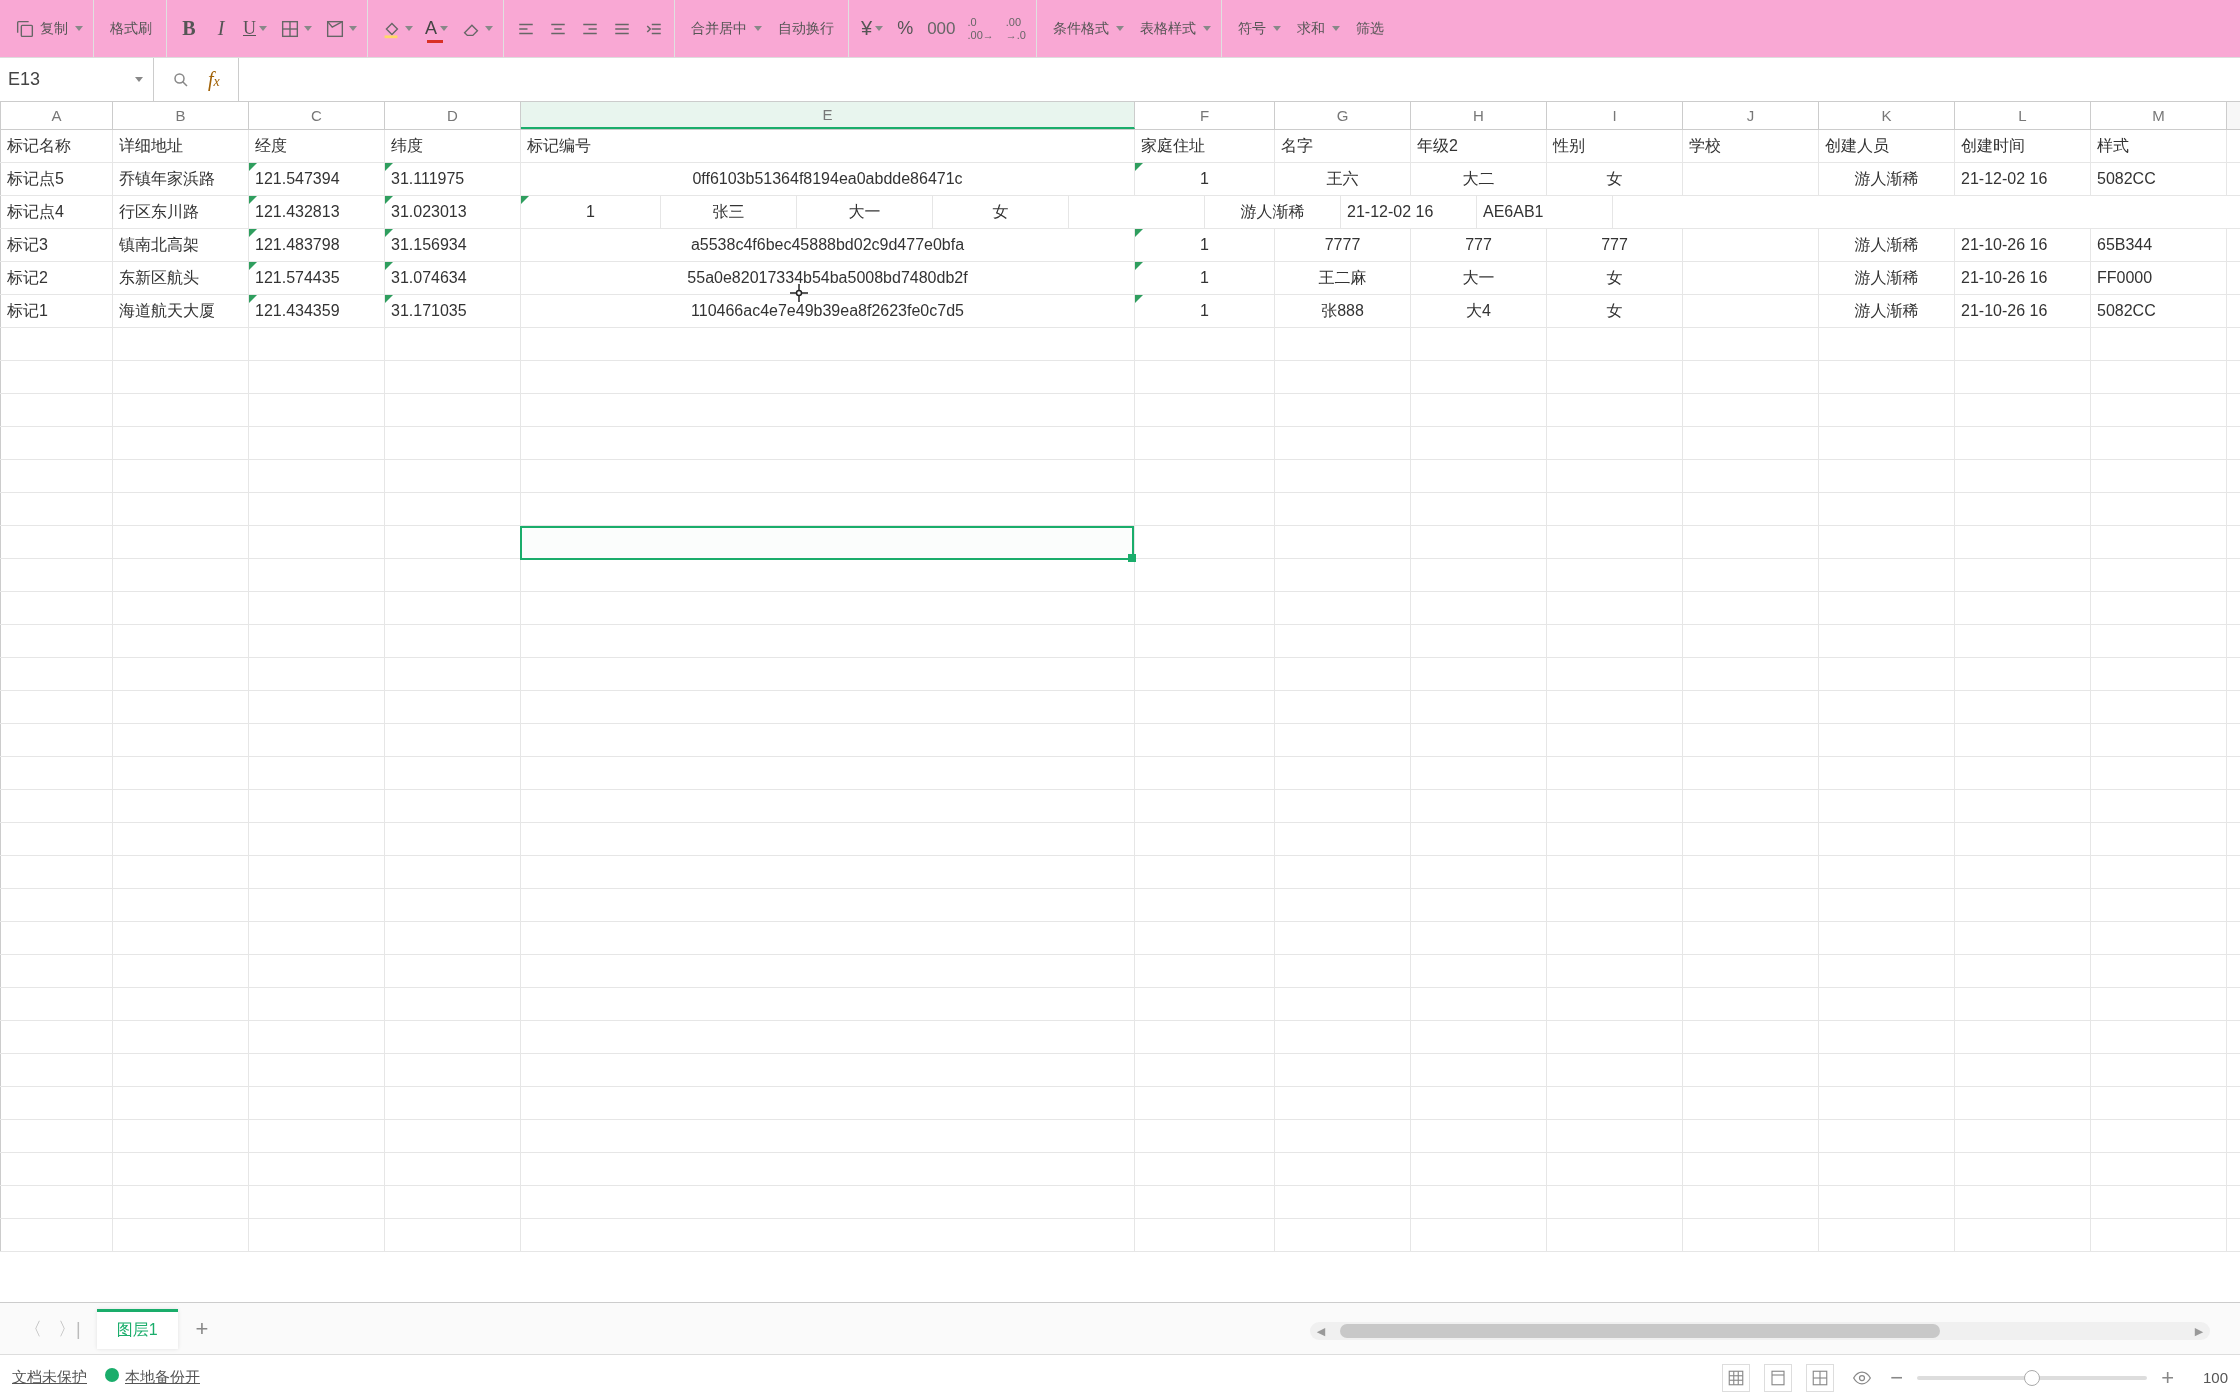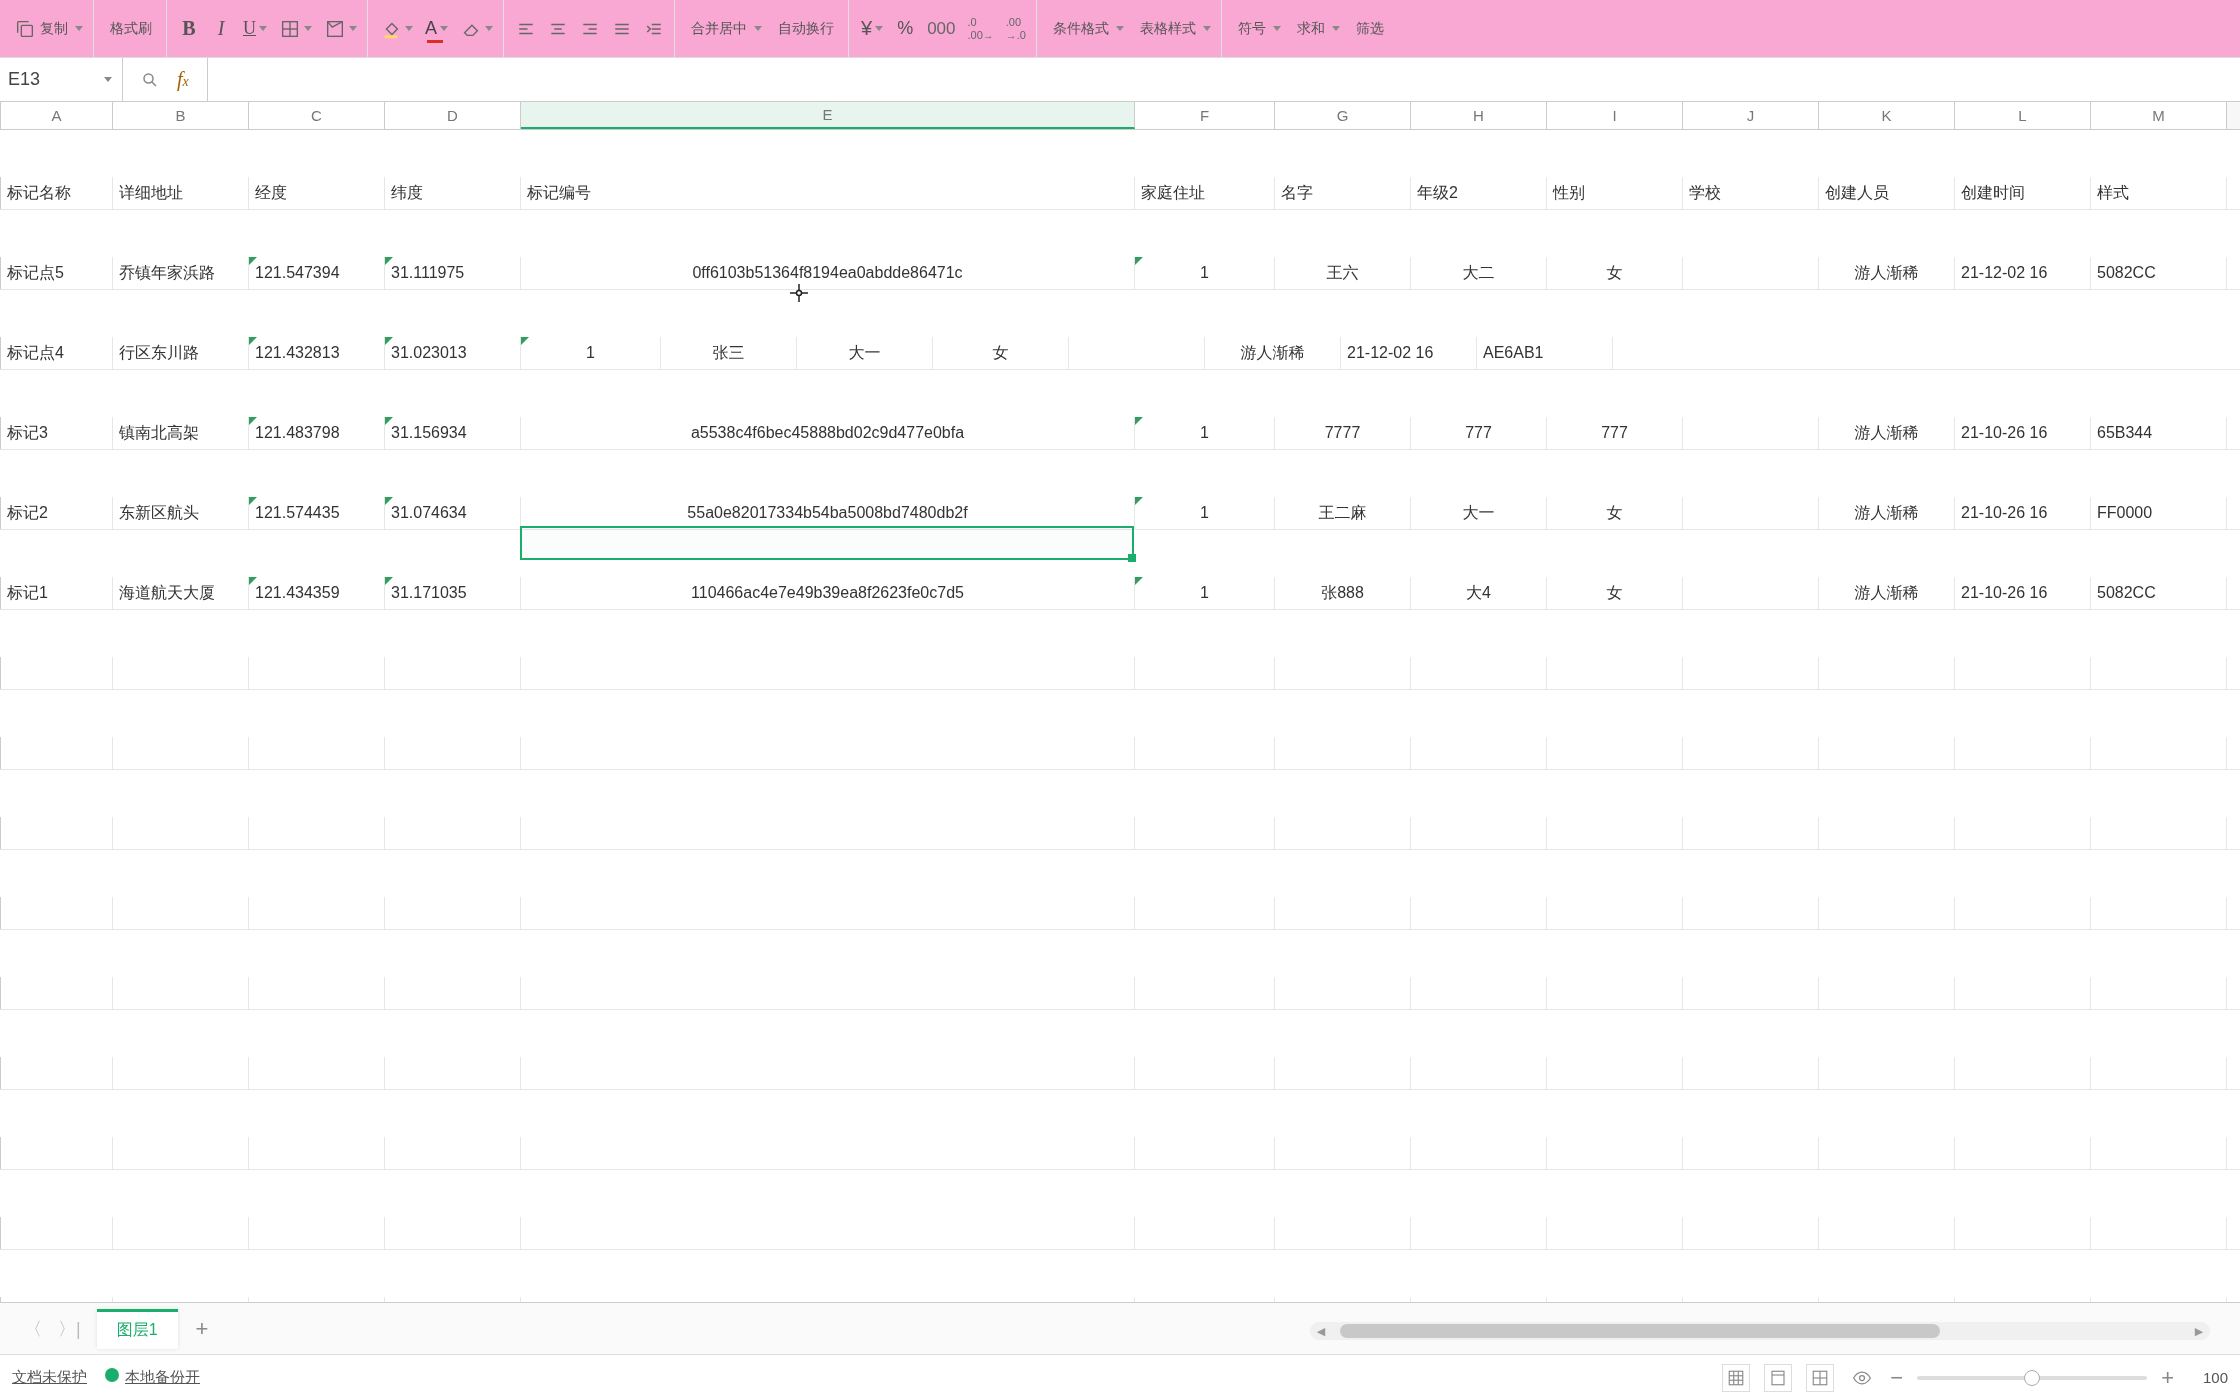--- a/index.html
+++ b/index.html
@@ -55,21 +55,21 @@
     .ico-small { width: 18px; height: 18px; }
     
     
     .formula-bar {
       height: 44px;
       display: flex;
       align-items: center;
       border-bottom: 1px solid #ccc;
     }
     .name-box {
-      width: 123px;
+      width: 154px;
       height: 100%;
       border-right: 1px solid #ccc;
       display: flex;
       align-items: center;
       padding: 0 8px;
       position: relative;
     }
     .name-box input {
       border: none;
       font-size: 18px;
@@ -117,21 +117,20 @@
       color: #777;
       background: #fff;
       cursor: pointer;
     }
     .col-h.sel { background: #e8f5ee; border-bottom: 2px solid #1aad6b; }
     
     .row {
       display: flex;
       height: 33px;
       border-bottom: 1px solid #e6e6e6;
-      margin-top: 47px;
     }
     .row-h {
       width: 0px;
       border-right: 1px solid #ccc;
       display: flex;
       align-items: center;
       justify-content: center;
       font-size: 14px;
       color: #777;
       background: #fff;

